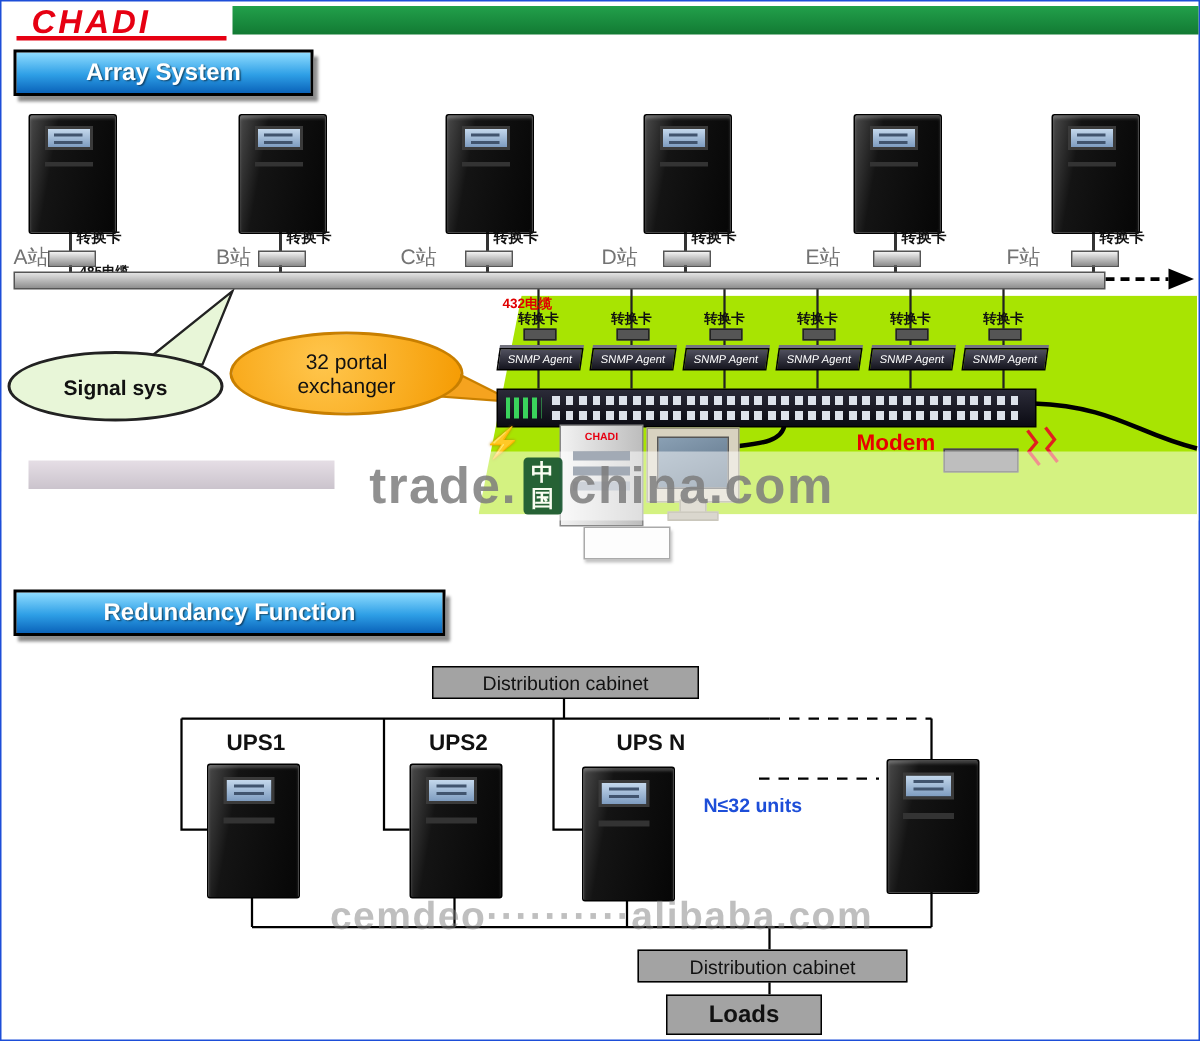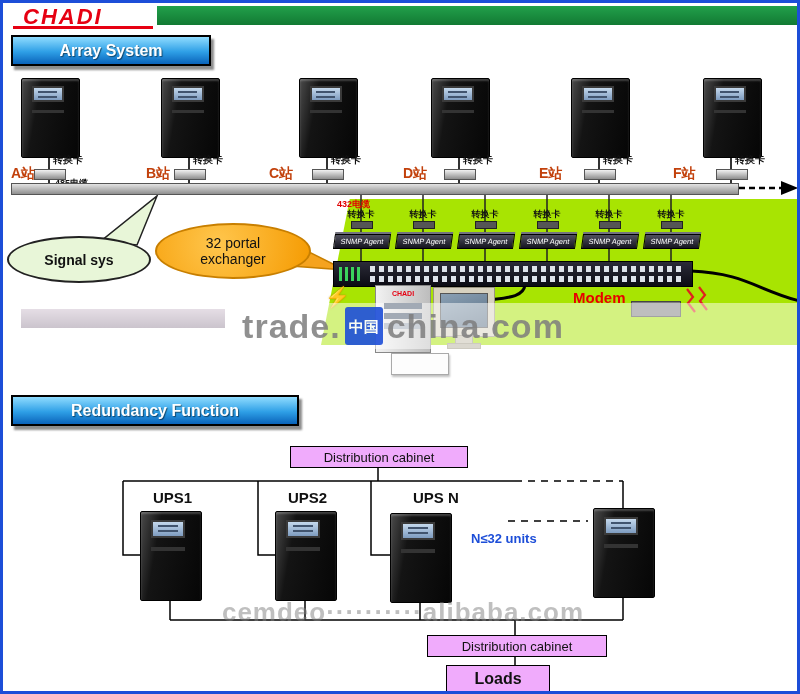--- a/index.html
+++ b/index.html
@@ -1,38 +1,38 @@
 <!DOCTYPE html>
 <html><head>
 <meta charset="utf-8">
 <style>
   html,body{margin:0;padding:0;background:#e9e9e9;}
   .page{position:relative;width:800px;height:694px;background:#fff;overflow:hidden;
-        font-family:"Liberation Sans", sans-serif;border:3px solid #1d4ed8;box-sizing:border-box;}
+        font-family:"Liberation Sans", sans-serif;border:1px solid #1d4ed8;box-sizing:border-box;}
   .abs{position:absolute;}
   
   .brand{left:20px;top:1px;font-size:22px;font-weight:bold;font-style:italic;color:#e60012;letter-spacing:2px;}
   .brand-underline{left:10px;top:23px;width:140px;height:3px;background:#e60012;}
   .header-green{left:154px;top:3px;width:646px;height:19px;
     background:linear-gradient(180deg,#22a04b,#127a33);padding-left:42px;}
   .page-number{right:8px;top:6px;font-size:11px;font-weight:bold;color:#c3dc6a;}
   
   .banner{display:flex;align-items:center;justify-content:center;height:27px;
     background:linear-gradient(180deg,#8fdcff 0%,#2e9fe6 55%,#0a63ba 100%);
     border:2px solid #000;box-shadow:3px 4px 2px rgba(0,0,0,.45);z-index:4;}
   .banner span{color:#fff;font-weight:bold;font-size:16px;text-shadow:1px 1px 1px rgba(0,0,0,.5);}
   
   .ups{background:linear-gradient(100deg,#4a4a4a 0%,#141414 28%,#060606 100%);
     border:1px solid #000;border-radius:2px;box-shadow:inset 0 2px 2px rgba(255,255,255,.22);z-index:2;}
   .ups .screen{position:absolute;left:17%;top:9%;width:56%;height:20%;
     background:linear-gradient(180deg,#c4d8ec,#7e9cc0);border:2px solid #3a3a3a;box-sizing:border-box;}
   .ups .screen::after{content:"";position:absolute;left:15%;top:25%;width:70%;height:2px;background:#41546e;box-shadow:0 5px 0 #41546e;}
   .ups .slot{position:absolute;left:17%;top:40%;width:56%;height:4%;background:#333;}
   
-  .st{font-size:14px;font-weight:bold;color:#c2410c;z-index:2;}
+  .st{font-size:14px;font-weight:normal;color:#737373;z-index:2;}
   .cardlbl{font-size:10px;font-weight:bold;color:#111;z-index:2;}
   .cablelbl{font-size:9px;font-weight:bold;color:#111;z-index:2;}
   .card-box{width:30px;height:9px;background:linear-gradient(180deg,#f2f2f2,#8e8e8e);border:1px solid #555;z-index:2;}
   
   .bus{left:8px;top:180px;width:726px;height:10px;border:1px solid #555;
     background:linear-gradient(180deg,#e3e3e3,#8f8f8f);z-index:2;}
   
   .green-zone{left:318px;top:196px;width:479px;height:146px;background:#a8e402;
     clip-path:polygon(6% 0,100% 0,100% 100%,0 100%);z-index:0;}
   .glbl{font-size:9px;font-weight:bold;color:#111;z-index:2;width:32px;text-align:center;}
@@ -64,27 +64,27 @@
   .mstand{left:452px;top:332px;width:16px;height:8px;background:#c2bcaa;border:1px solid #9a9480;z-index:2;}
   .mbase{left:444px;top:340px;width:32px;height:4px;background:#b4ae9c;border:1px solid #9a9480;z-index:2;}
   .white-box{left:388px;top:350px;width:56px;height:20px;background:#fdfdfd;border:1px solid #aaa;box-shadow:1px 2px 2px rgba(0,0,0,.25);z-index:2;}
   .bolt{font-size:20px;color:#ffd400;z-index:2;text-shadow:0 0 2px #b88600;}
   .purple-bar{left:18px;top:306px;width:204px;height:19px;
     background:linear-gradient(180deg,#cbbccb,#96889a);z-index:2;}
   
   .wm-band{left:0;top:300px;width:800px;height:46px;background:rgba(255,255,255,.5);z-index:6;
     display:flex;align-items:center;justify-content:center;gap:4px;}
   .wm-text{font-size:34px;font-weight:bold;color:rgba(125,125,125,.85);letter-spacing:1px;}
-  .wm-logo{width:38px;height:38px;background:#1d4ed8;color:#fff;font-size:15px;line-height:17px;
+  .wm-logo{width:26px;height:38px;background:#14532d;color:#fff;font-size:15px;line-height:17px;
     display:flex;align-items:center;justify-content:center;text-align:center;word-break:break-all;
     font-weight:bold;border-radius:3px;opacity:.9;padding:0 2px;box-sizing:border-box;}
   .wm-bottom{left:0;top:594px;width:800px;text-align:center;font-size:26px;font-weight:bold;
     color:rgba(128,128,128,.5);letter-spacing:1px;z-index:6;}
   
-  .dbox{background:#f0abfc;border:1px solid #000;display:flex;align-items:center;justify-content:center;z-index:2;}
+  .dbox{background:#a3a3a3;border:1px solid #000;display:flex;align-items:center;justify-content:center;z-index:2;}
   .dbox span{font-size:13px;color:#111;}
   .loads span{font-size:16px;font-weight:bold;}
   .upslabel{font-size:15px;font-weight:bold;color:#111;z-index:2;}
   .units-note{font-size:13px;font-weight:bold;color:#1d4ed8;z-index:2;}
   svg.lines{position:absolute;left:0;top:0;z-index:1;pointer-events:none;}
 </style>
 </head>
 <body>
 
 <div class="page">

